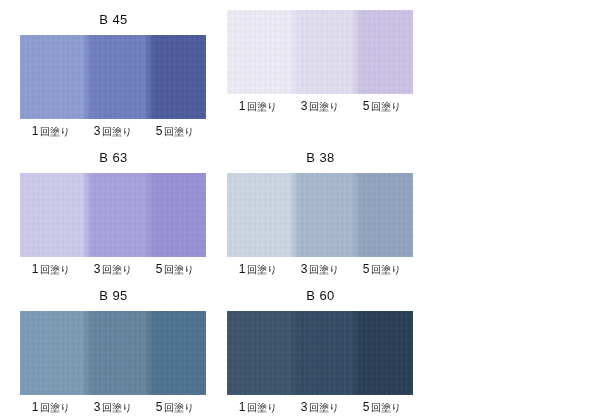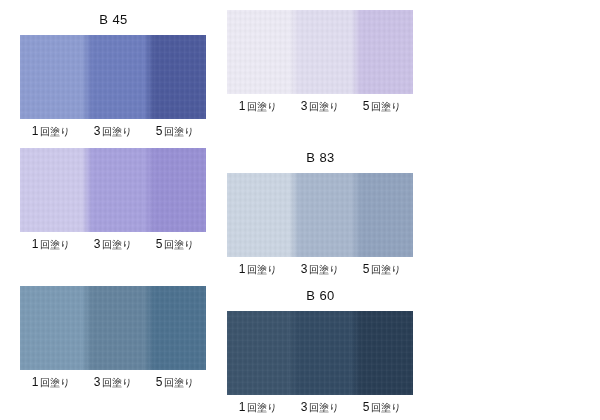--- a/index.html
+++ b/index.html
@@ -116,45 +116,47 @@
           <div class="band" style="background: linear-gradient(90deg, rgb(238, 236, 246) 0%, rgb(226, 223, 241) 16%, rgb(226, 223, 241) 100%);"></div>
           <div class="band" style="background: linear-gradient(90deg, rgb(226, 223, 241) 0%, rgb(205, 196, 232) 16%, rgb(205, 196, 232) 100%);"></div>
         </div>
         <div class="coat-labels">
           <div class="coat-label"><span class="coat-num">1</span><span class="coat-unit">回塗り</span></div>
           <div class="coat-label"><span class="coat-num">3</span><span class="coat-unit">回塗り</span></div>
           <div class="coat-label"><span class="coat-num">5</span><span class="coat-unit">回塗り</span></div>
         </div>
       </div>
       <div class="swatch-card">
+        <div class="swatch-title">B 63</div>
         <div class="swatch-bands">
           <div class="band" style="background: linear-gradient(90deg, rgb(207, 203, 237) 0%, rgb(207, 203, 237) 16%, rgb(207, 203, 237) 100%);"></div>
           <div class="band" style="background: linear-gradient(90deg, rgb(207, 203, 237) 0%, rgb(169, 163, 223) 16%, rgb(169, 163, 223) 100%);"></div>
           <div class="band" style="background: linear-gradient(90deg, rgb(169, 163, 223) 0%, rgb(154, 146, 214) 16%, rgb(154, 146, 214) 100%);"></div>
         </div>
         <div class="coat-labels">
           <div class="coat-label"><span class="coat-num">1</span><span class="coat-unit">回塗り</span></div>
           <div class="coat-label"><span class="coat-num">3</span><span class="coat-unit">回塗り</span></div>
           <div class="coat-label"><span class="coat-num">5</span><span class="coat-unit">回塗り</span></div>
         </div>
       </div>
       <div class="swatch-card">
-        <div class="swatch-title">B 83</div>
+        <div class="swatch-title">B 38</div>
         <div class="swatch-bands">
           <div class="band" style="background: linear-gradient(90deg, rgb(205, 215, 228) 0%, rgb(205, 215, 228) 16%, rgb(205, 215, 228) 100%);"></div>
           <div class="band" style="background: linear-gradient(90deg, rgb(205, 215, 228) 0%, rgb(170, 185, 207) 16%, rgb(170, 185, 207) 100%);"></div>
           <div class="band" style="background: linear-gradient(90deg, rgb(170, 185, 207) 0%, rgb(147, 165, 192) 16%, rgb(147, 165, 192) 100%);"></div>
         </div>
         <div class="coat-labels">
           <div class="coat-label"><span class="coat-num">1</span><span class="coat-unit">回塗り</span></div>
           <div class="coat-label"><span class="coat-num">3</span><span class="coat-unit">回塗り</span></div>
           <div class="coat-label"><span class="coat-num">5</span><span class="coat-unit">回塗り</span></div>
         </div>
       </div>
       <div class="swatch-card">
+        <div class="swatch-title">B 95</div>
         <div class="swatch-bands">
           <div class="band" style="background: linear-gradient(90deg, rgb(125, 156, 182) 0%, rgb(125, 156, 182) 16%, rgb(125, 156, 182) 100%);"></div>
           <div class="band" style="background: linear-gradient(90deg, rgb(125, 156, 182) 0%, rgb(102, 133, 159) 16%, rgb(102, 133, 159) 100%);"></div>
           <div class="band" style="background: linear-gradient(90deg, rgb(102, 133, 159) 0%, rgb(78, 115, 145) 16%, rgb(78, 115, 145) 100%);"></div>
         </div>
         <div class="coat-labels">
           <div class="coat-label"><span class="coat-num">1</span><span class="coat-unit">回塗り</span></div>
           <div class="coat-label"><span class="coat-num">3</span><span class="coat-unit">回塗り</span></div>
           <div class="coat-label"><span class="coat-num">5</span><span class="coat-unit">回塗り</span></div>
         </div>

